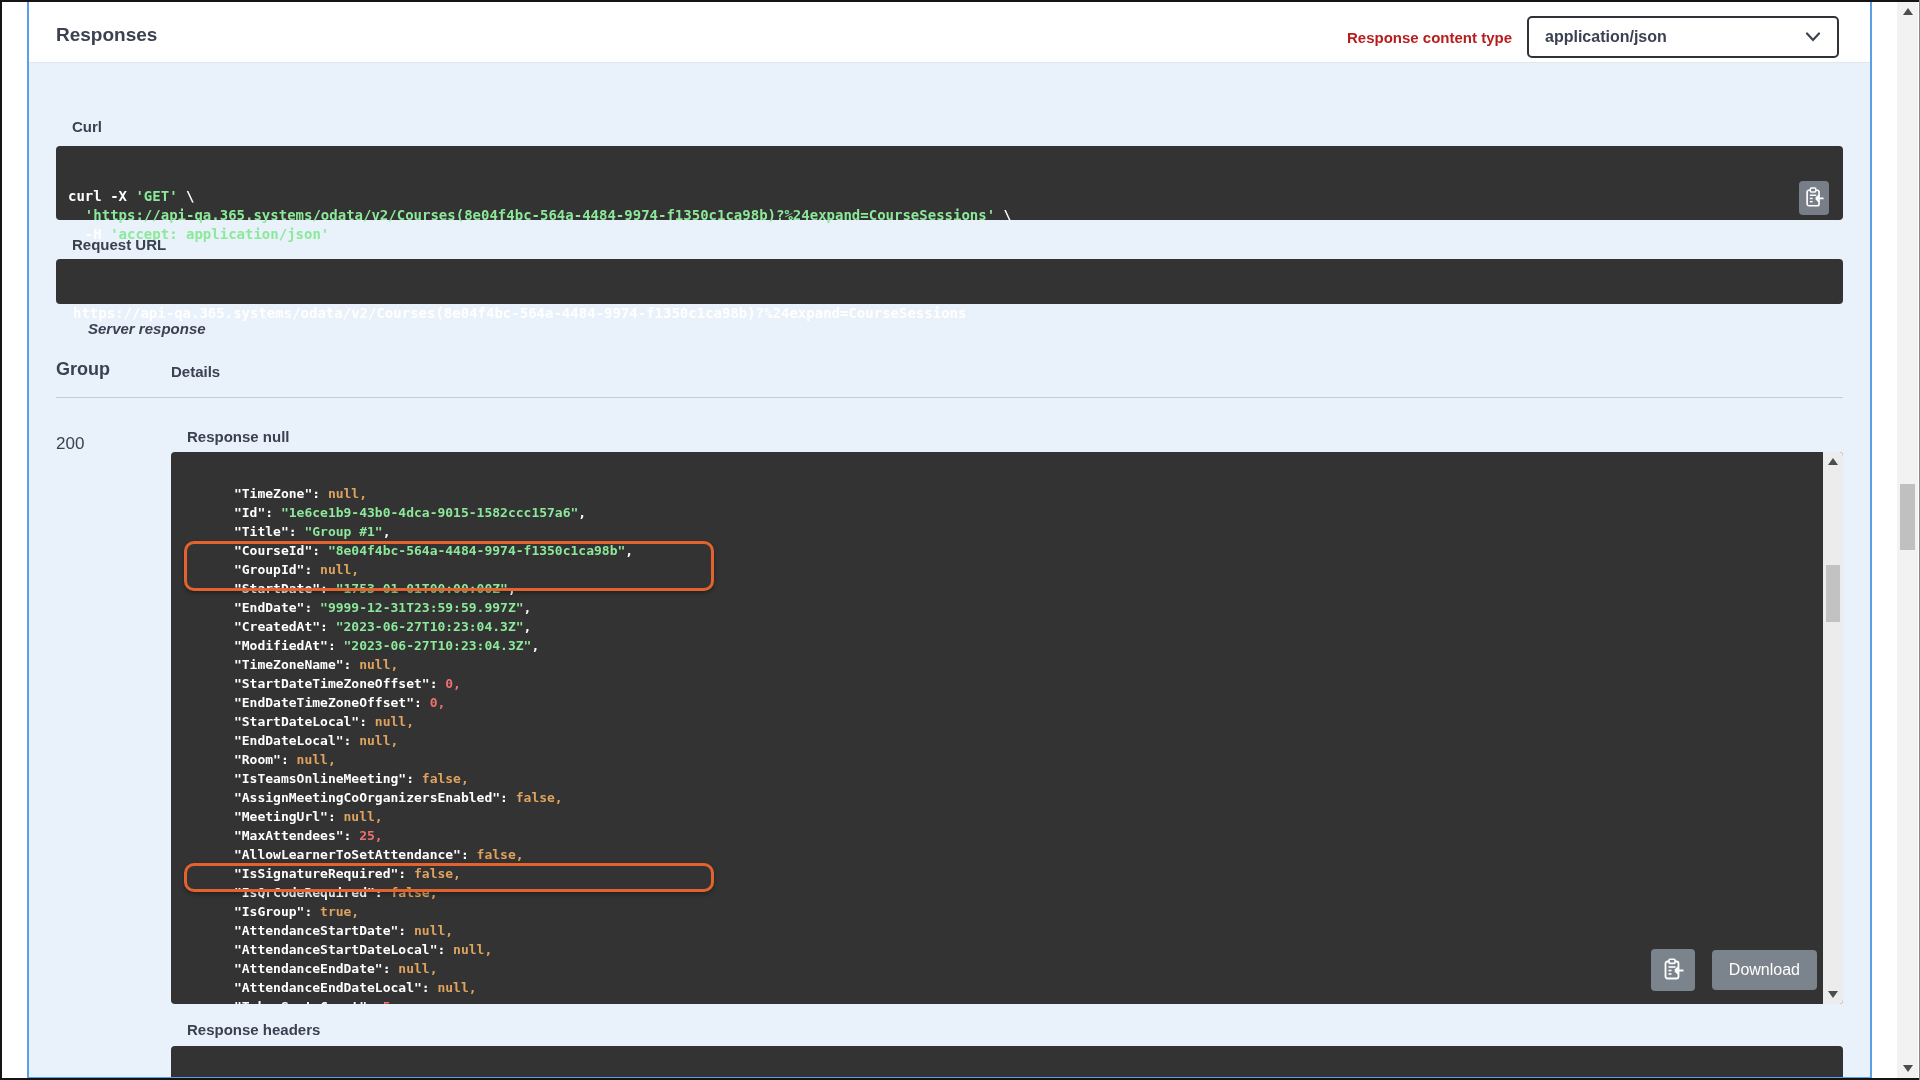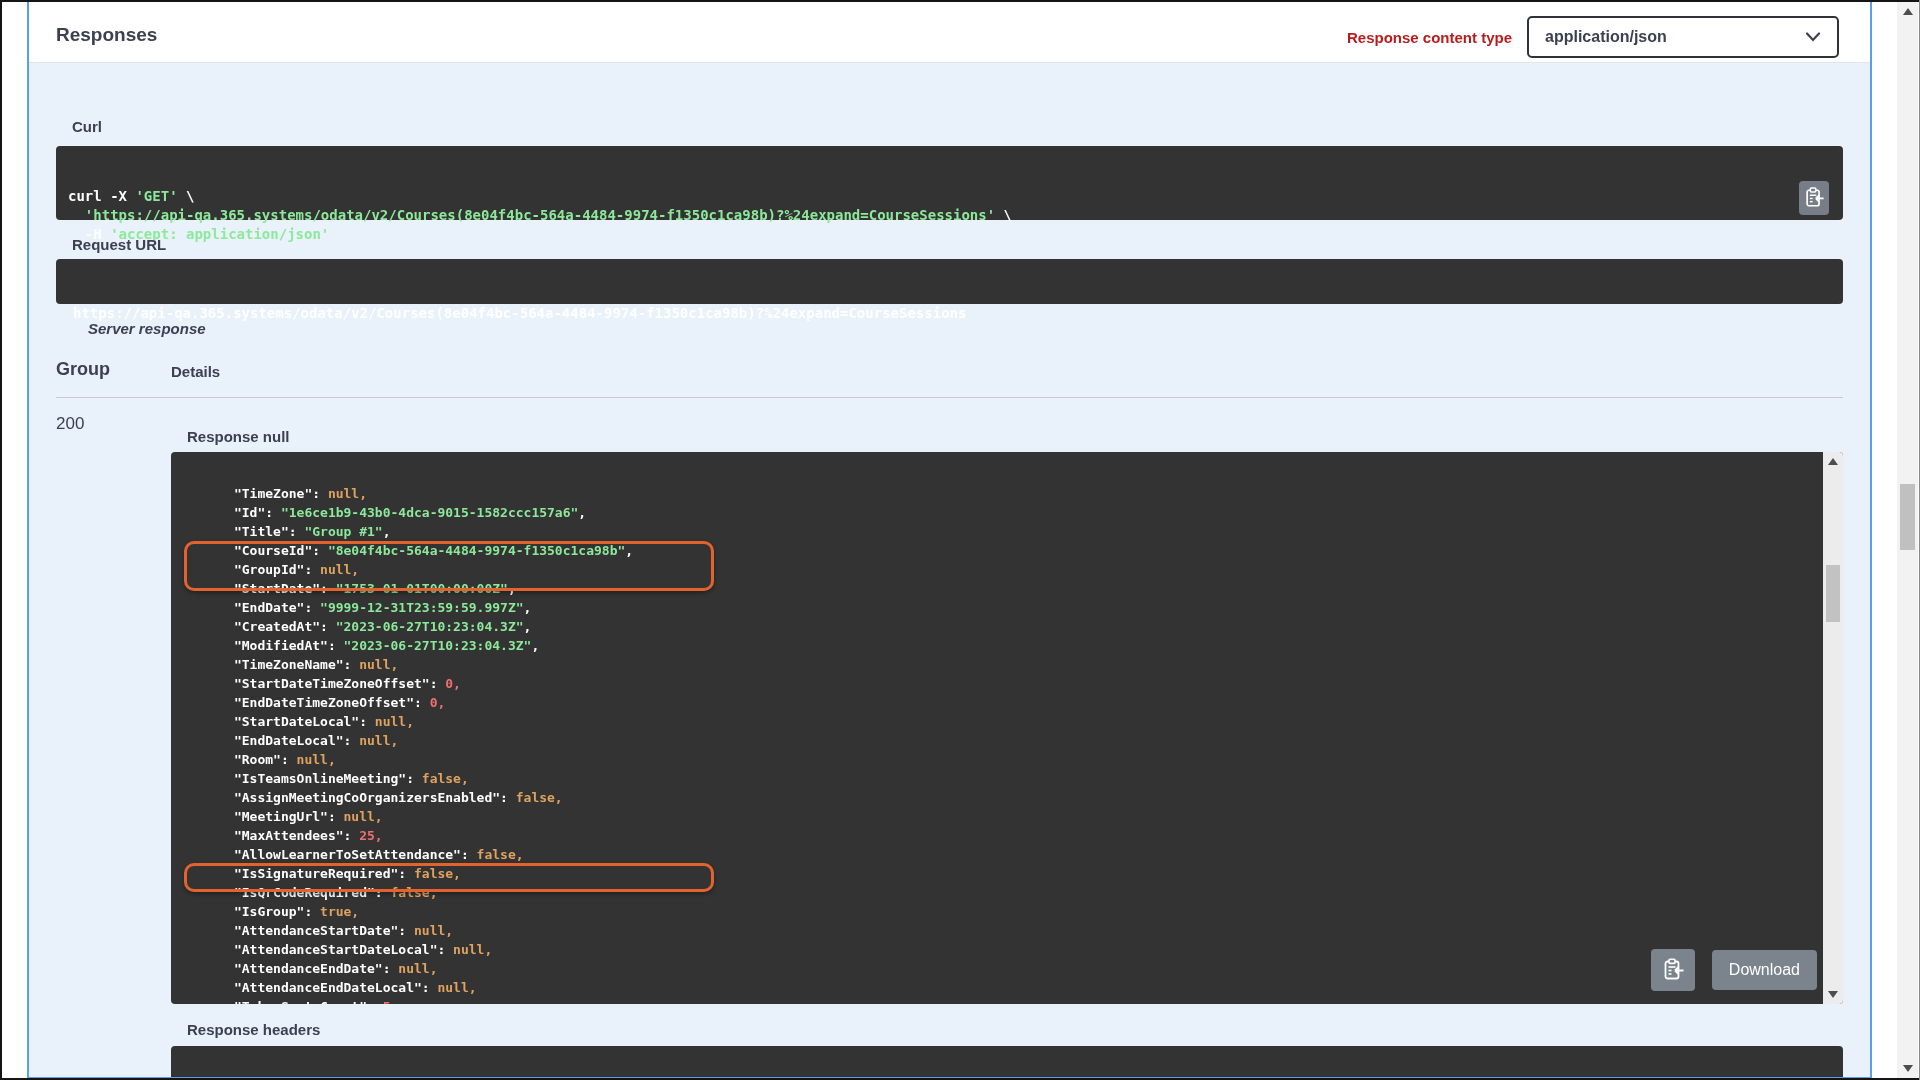--- a/index.html
+++ b/index.html
@@ -46,21 +46,21 @@
   
   .section-label { position:absolute; font-size:15px; font-weight:700; color:#3b4151;margin-left:16px; }
   .lbl-curl        { left:27px;  top:116px; }
   .lbl-requesturl  { left:27px;  top:234px; }
   .lbl-serverresp  { left:43px;  top:318px;font-style:italic; }
   .lbl-respbody    { left:142px; top:426px; }
   .lbl-respheaders { left:142px; top:1019px; }
   .col-code    { position:absolute; left:27px;  top:357px; font-size:18px; font-weight:700; color:#3b4151; }
   .col-details { position:absolute; left:142px; top:361px; font-size:15px; font-weight:700; color:#3b4151; }
   .divider { position:absolute; left:27px; top:395px; width:1787px; height:1px; background:#c6cbd1; }
-  .status-code { position:absolute; left:27px; top:412px; font-size:17px; font-weight:400; color:#3b4151; }
+  .status-code { position:absolute; left:27px; top:432px; font-size:17px; font-weight:400; color:#3b4151; }
 
   
   .code-block {
     position:absolute; background:#333333; border-radius:4px;
     font-family:"DejaVu Sans Mono","Liberation Mono",monospace;
     font-weight:700; color:#fff; white-space:pre;
   }
   .curl-block { left:27px; top:144px; width:1787px; height:74px; padding:9px 12px; font-size:14px; }
   .url-block  { left:27px; top:257px; width:1787px; height:45px; padding:13px 17px; font-size:14px; }
   .body-block { left:142px; top:450px; width:1672px; height:552px; padding:2px 0 0 16px; font-size:13px; overflow:hidden; }

